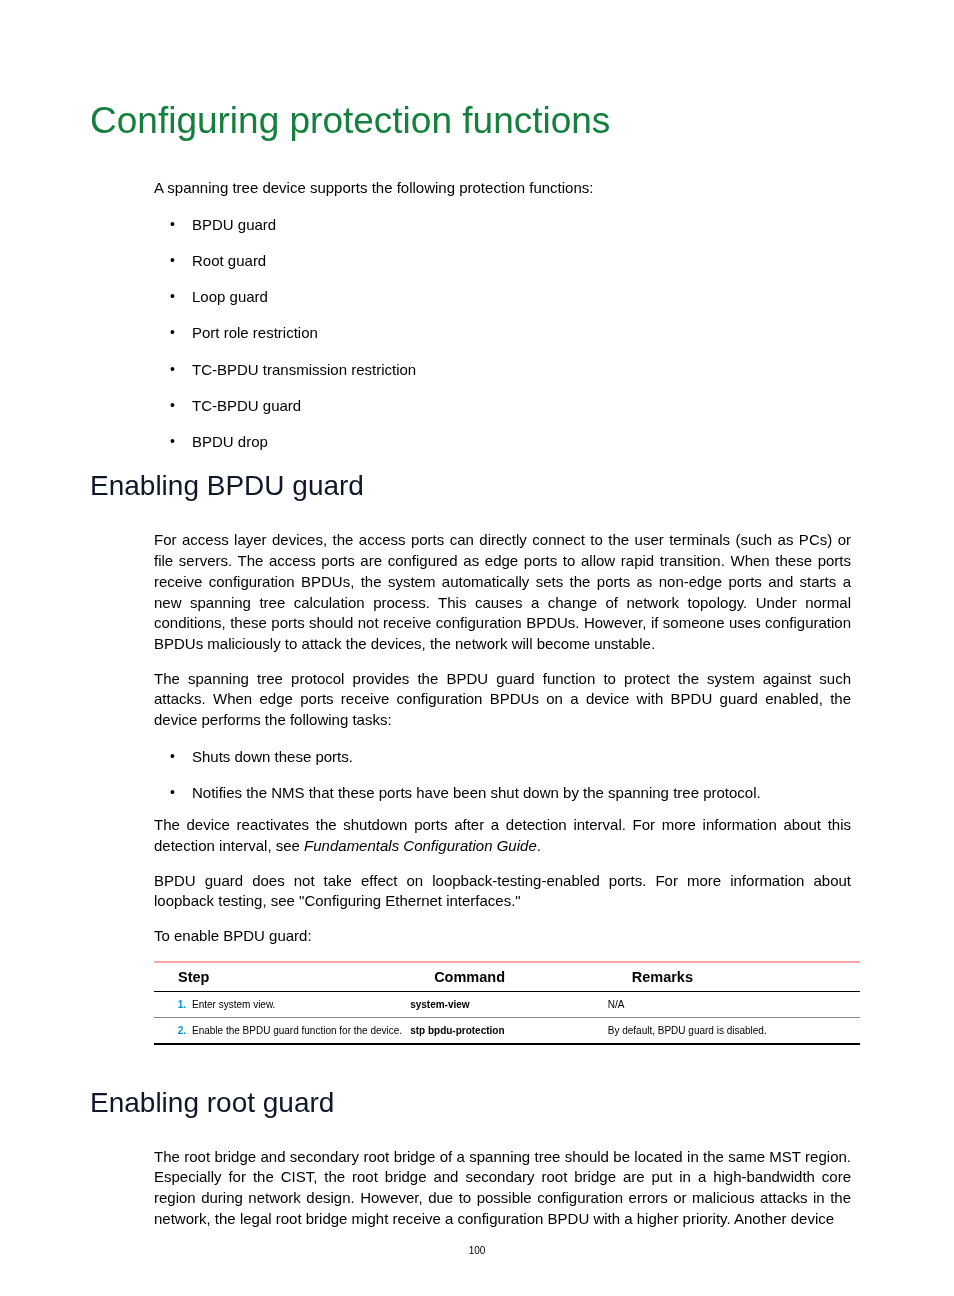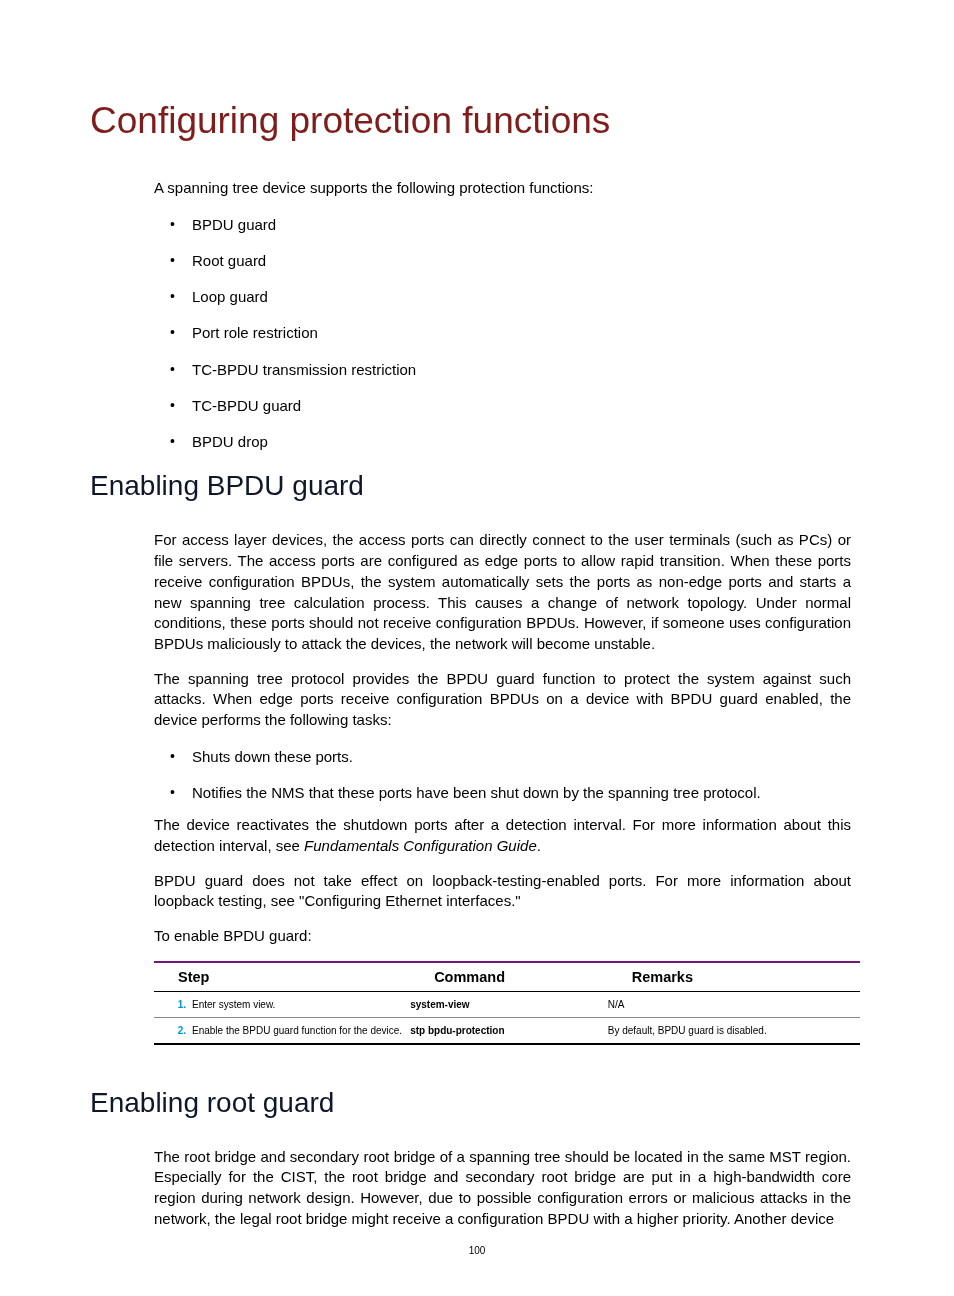--- a/index.html
+++ b/index.html
@@ -12,21 +12,21 @@
     font-size: 15px;
   }
   .page {
     width: 954px;
     height: 1296px;
     position: relative;
     box-sizing: border-box;
     padding: 100px 90px 0 90px;
   }
   h1.main {
-    color: #7f1d1d;
+    color: #15803d;
     font-weight: 400;
     font-size: 37px;
     margin: 0 0 36px 0;
     letter-spacing: 0px;
   }
   h2.sub {
     color: #0f172a;
     font-weight: 400;
     font-size: 28px;
     margin: 18px 0 28px 0;
@@ -62,21 +62,21 @@
     font-size: 14px;
   }
   .table-wrap {
     margin-top: 12px;
   }
   table.cmd {
     width: 100%;
     border-collapse: collapse;
   }
   table.cmd thead tr {
-    border-top: 2px solid #701a75;
+    border-top: 2px solid #fca5a5;
     border-bottom: 1px solid #000;
     margin-top: 20px;
   }
   table.cmd th {
     text-align: left;
     font-weight: 700;
     padding: 6px 0 6px 24px;
     font-size: 14.5px;
   }
   table.cmd tbody tr {

